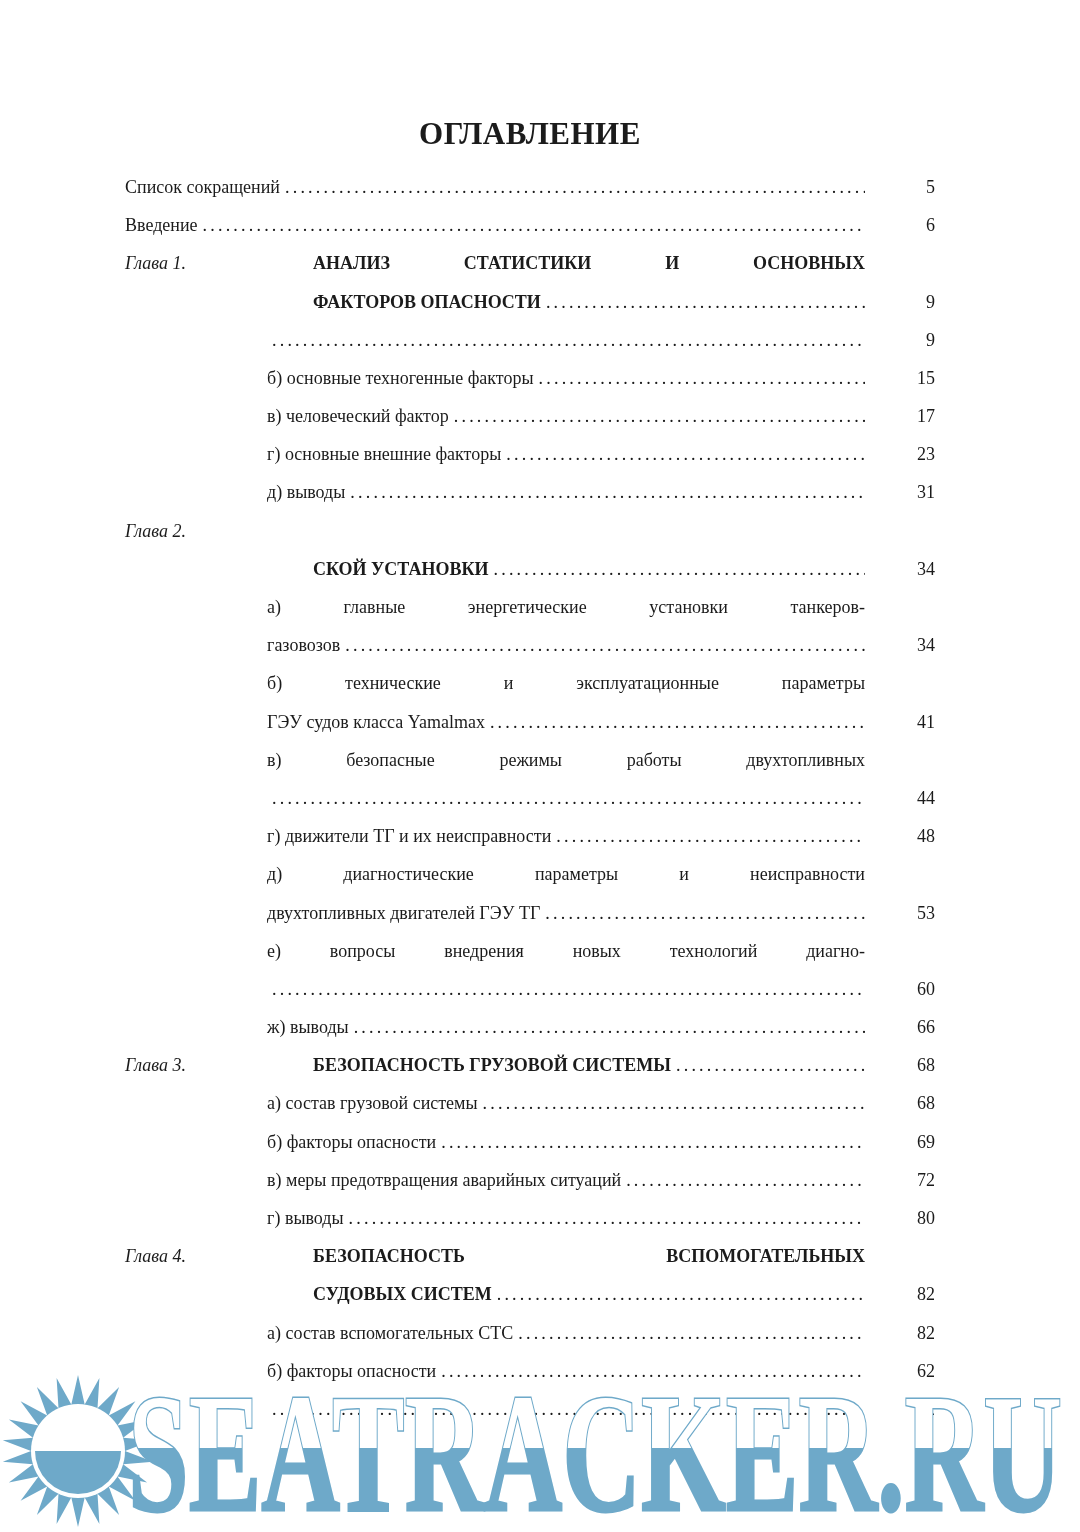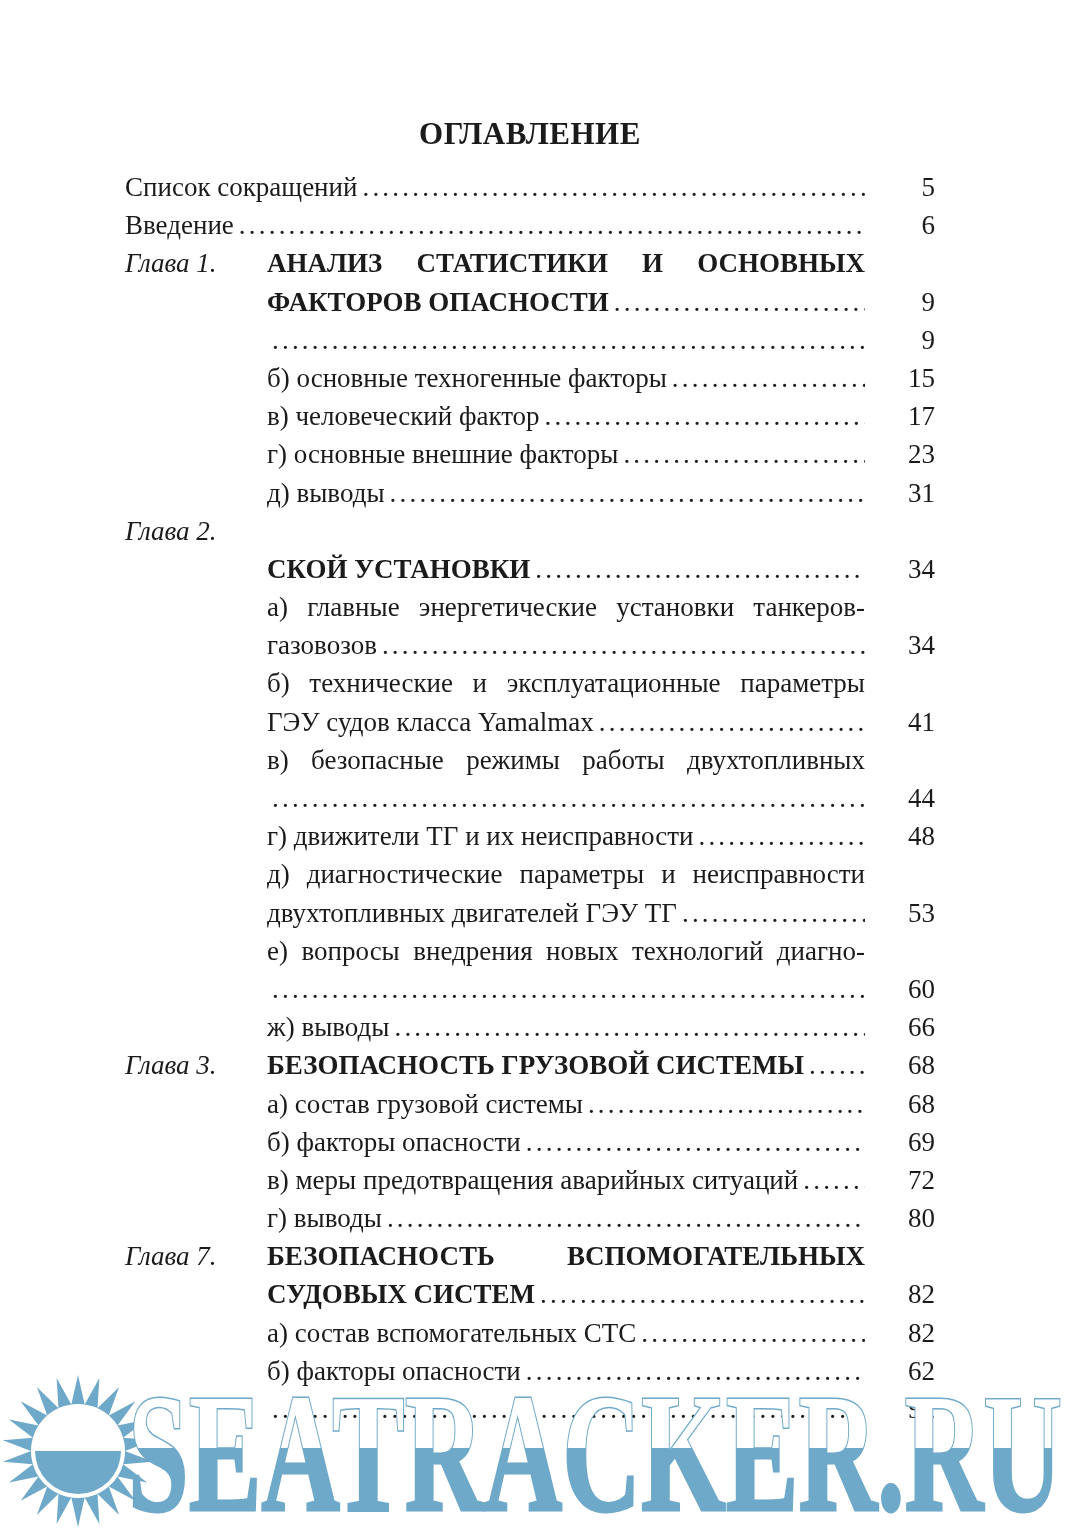--- a/index.html
+++ b/index.html
@@ -21,35 +21,35 @@
     margin: 12px 0 14px 0;
     font-size: 31px;
     line-height: 40px;
     font-weight: 700;
     text-align: center;
     letter-spacing: 0.5px;
   }
   .toc { width: 810px; }
   .row {
     display: flex;
-    align-items: center;
+    align-items: flex-end;
     height: 38.2px;
     line-height: 38.2px;
-    font-size: 27px;
+    font-size: 18px;
     white-space: nowrap;
   }
   .row .label {
     flex: 0 0 0px;
     font-weight: 400;
     font-style: italic;
     overflow: visible;
   }
   .row.indent .label { flex: 0 0 142px; }
   .row .text { flex: 0 0 auto; min-width: 0; }
-  .row.bold .text { font-weight: 700; }
+  .row.bold .text { font-weight: 700; margin-left: 46px; }
   .row.justify .text {
     flex: 1 1 auto;
     text-align: justify;
     text-align-last: justify;
   }
   .row .leader {
     flex: 1 1 auto;
     min-width: 0;
     overflow: hidden;
     white-space: nowrap;
@@ -232,21 +232,21 @@
     <span class="leader">................................................................................................................................................................</span>
     <span class="page">72</span>
   </div>
       <div class="row indent">
     <span class="label"></span>
     <span class="text">г) выводы</span>
     <span class="leader">................................................................................................................................................................</span>
     <span class="page">80</span>
   </div>
       <div class="row indent bold justify">
-    <span class="label">Глава 7.</span>
+    <span class="label">Глава 4.</span>
     <span class="text">БЕЗОПАСНОСТЬ ВСПОМОГАТЕЛЬНЫХ</span>
 
     <span class="page"></span>
   </div>
       <div class="row indent bold">
     <span class="label"></span>
     <span class="text">СУДОВЫХ СИСТЕМ</span>
     <span class="leader">................................................................................................................................................................</span>
     <span class="page">82</span>
   </div>

